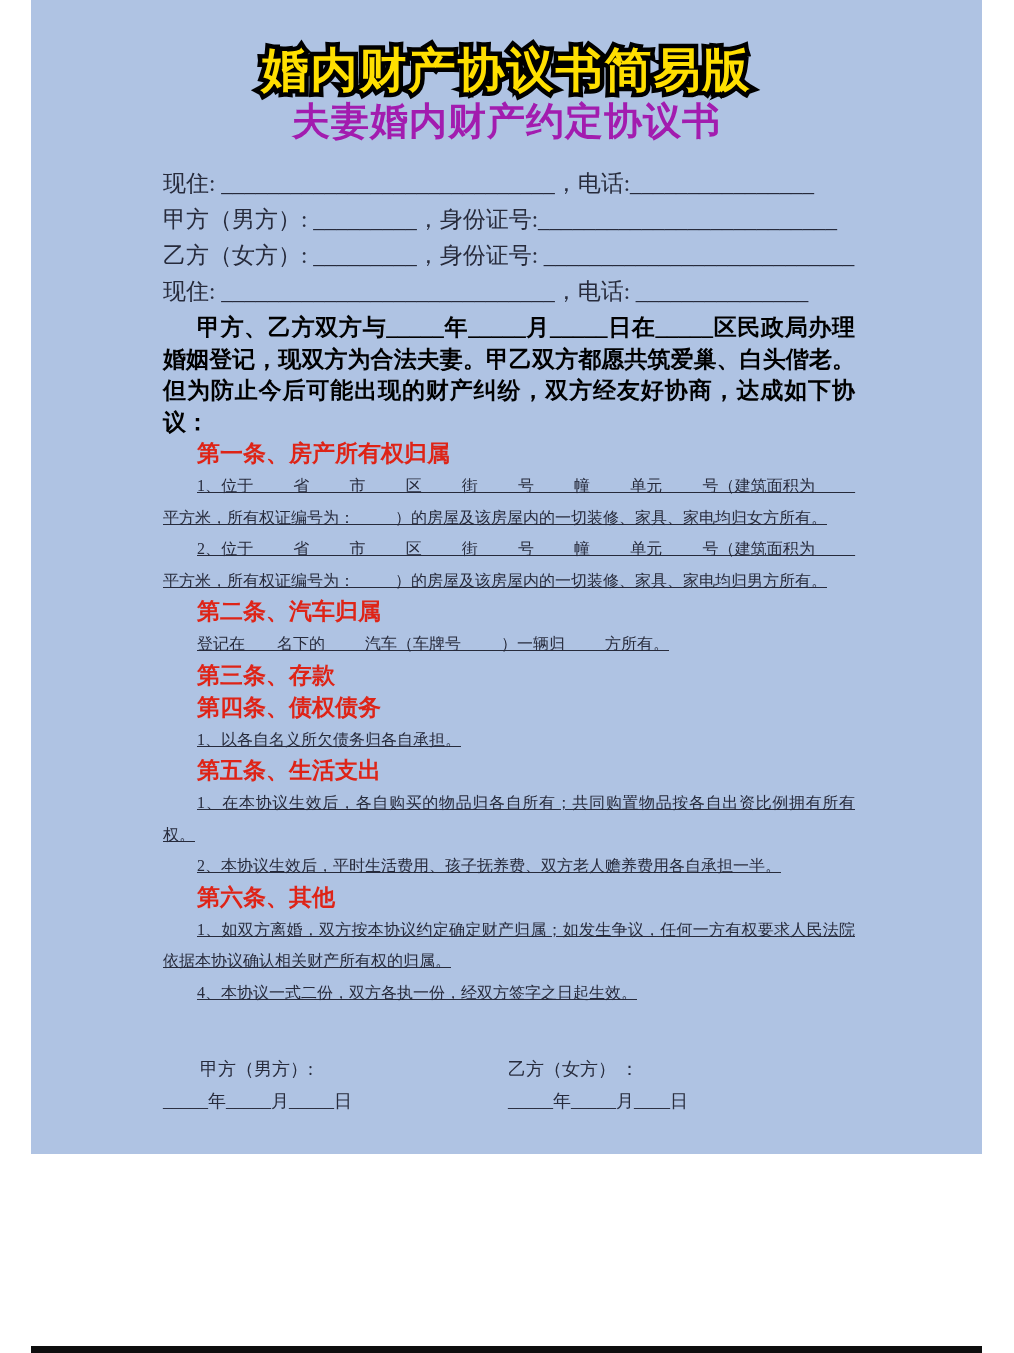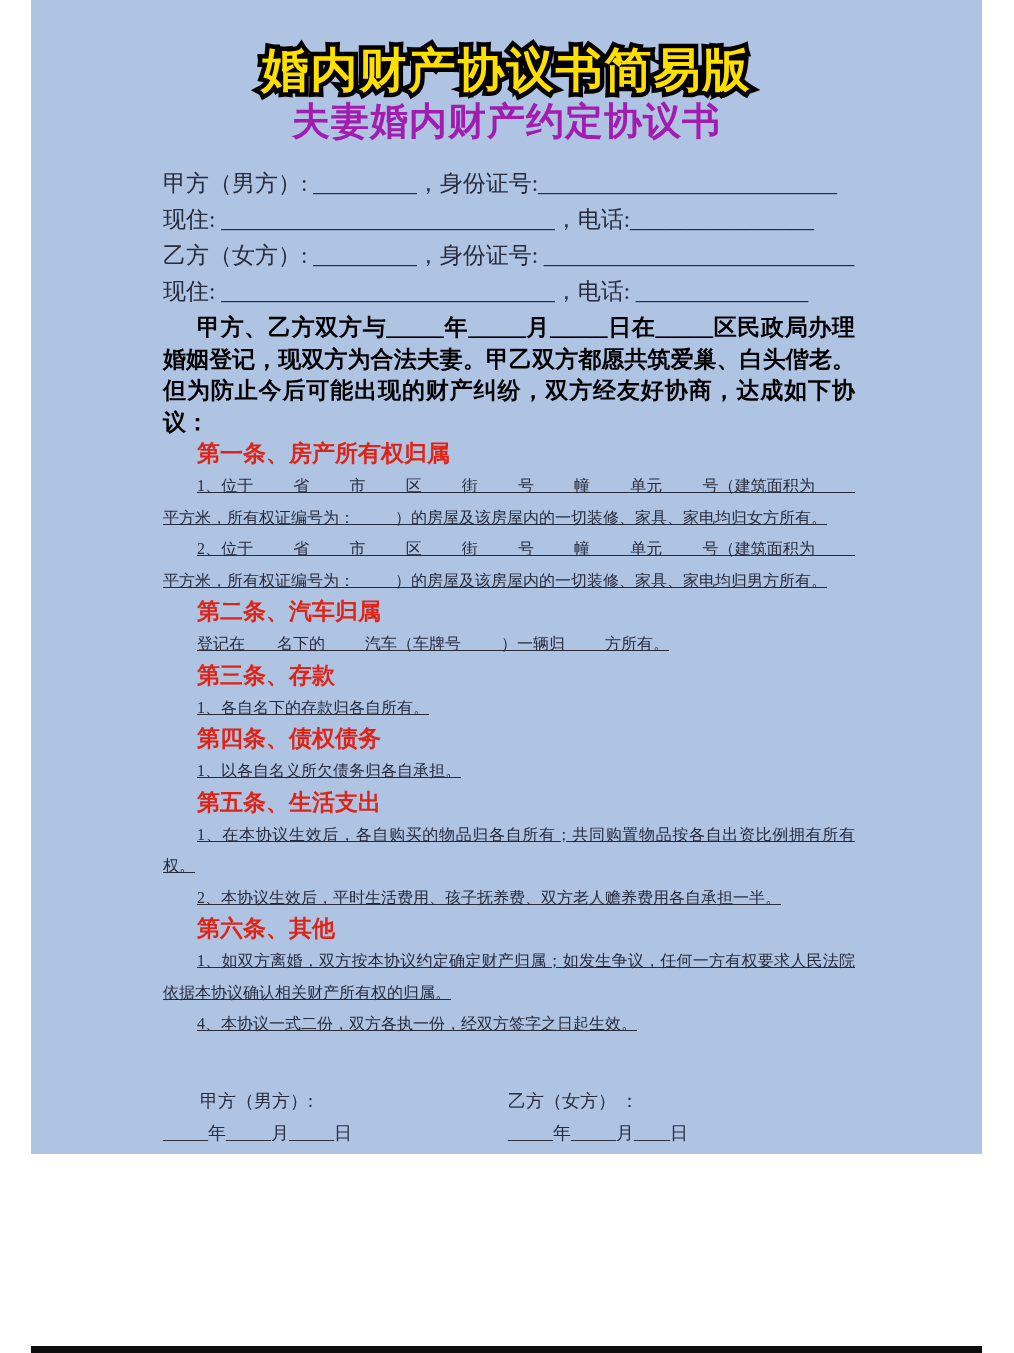--- a/index.html
+++ b/index.html
@@ -75,42 +75,41 @@
   <div class="header">
     <div class="badge">
       <span class="badge-stroke">婚内财产协议书简易版</span>
       <span class="badge-fill">婚内财产协议书简易版</span>
     </div>
     <div class="doc-title">夫妻婚内财产约定协议书</div>
   </div>
 
   <div class="content">
     <div class="parties">
+      <div class="party-line">现住: _____________________________，电话:________________</div>
       <div class="party-line">甲方（男方）: _________，身份证号:__________________________</div>
-      <div class="party-line">现住: _____________________________，电话:________________</div>
       <div class="party-line">乙方（女方）: _________，身份证号: ___________________________</div>
       <div class="party-line">现住: _____________________________，电话: _______________</div>
     </div>
 
     <p class="intro">甲方、乙方双方与_____年_____月_____日在_____区民政局办理婚姻登记，现双方为合法夫妻。甲乙双方都愿共筑爱巢、白头偕老。但为防止今后可能出现的财产纠纷，双方经友好协商，达成如下协议：</p>
 
     <div>
       <div class="section-heading">第一条、房产所有权归属</div>
       <p class="item">1、位于_____省_____市_____区_____街_____号_____幢_____单元_____号（建筑面积为_____平方米，所有权证编号为：_____）的房屋及该房屋内的一切装修、家具、家电均归女方所有。</p>
       <p class="item">2、位于_____省_____市_____区_____街_____号_____幢_____单元_____号（建筑面积为_____平方米，所有权证编号为：_____）的房屋及该房屋内的一切装修、家具、家电均归男方所有。</p>
     </div>
 
     <div>
       <div class="section-heading">第二条、汽车归属</div>
       <p class="item">登记在____名下的_____汽车（车牌号_____）一辆归_____方所有。</p>
     </div>
 
     <div>
       <div class="section-heading">第三条、存款</div>
-      <p class="item">1、各自名下的存款归各自所有。</p>
     </div>
 
     <div>
       <div class="section-heading">第四条、债权债务</div>
       <p class="item">1、以各自名义所欠债务归各自承担。</p>
     </div>
 
     <div>
       <div class="section-heading">第五条、生活支出</div>
       <p class="item">1、在本协议生效后，各自购买的物品归各自所有；共同购置物品按各自出资比例拥有所有权。</p>

